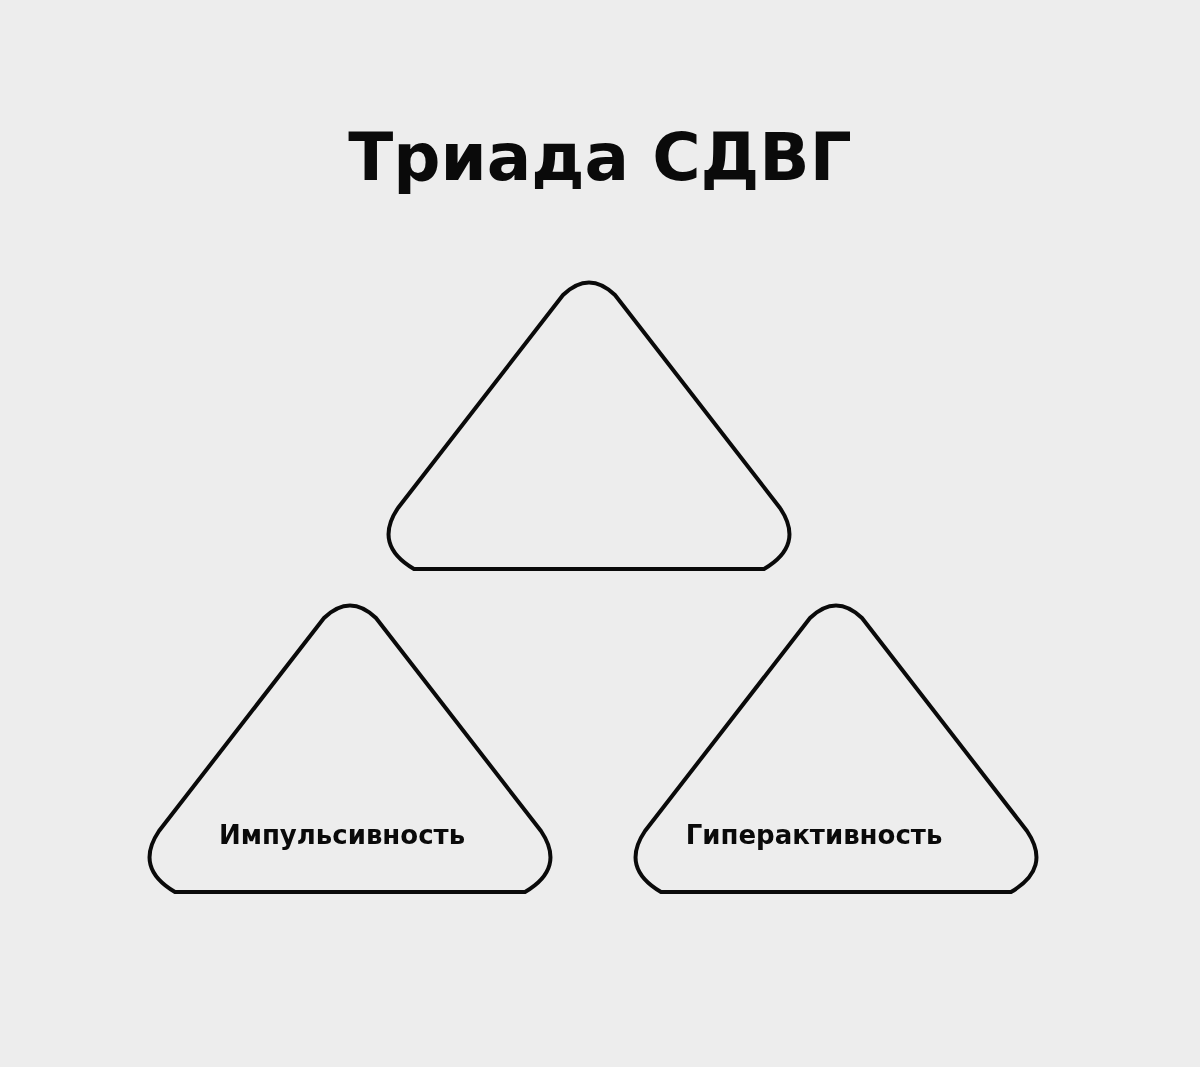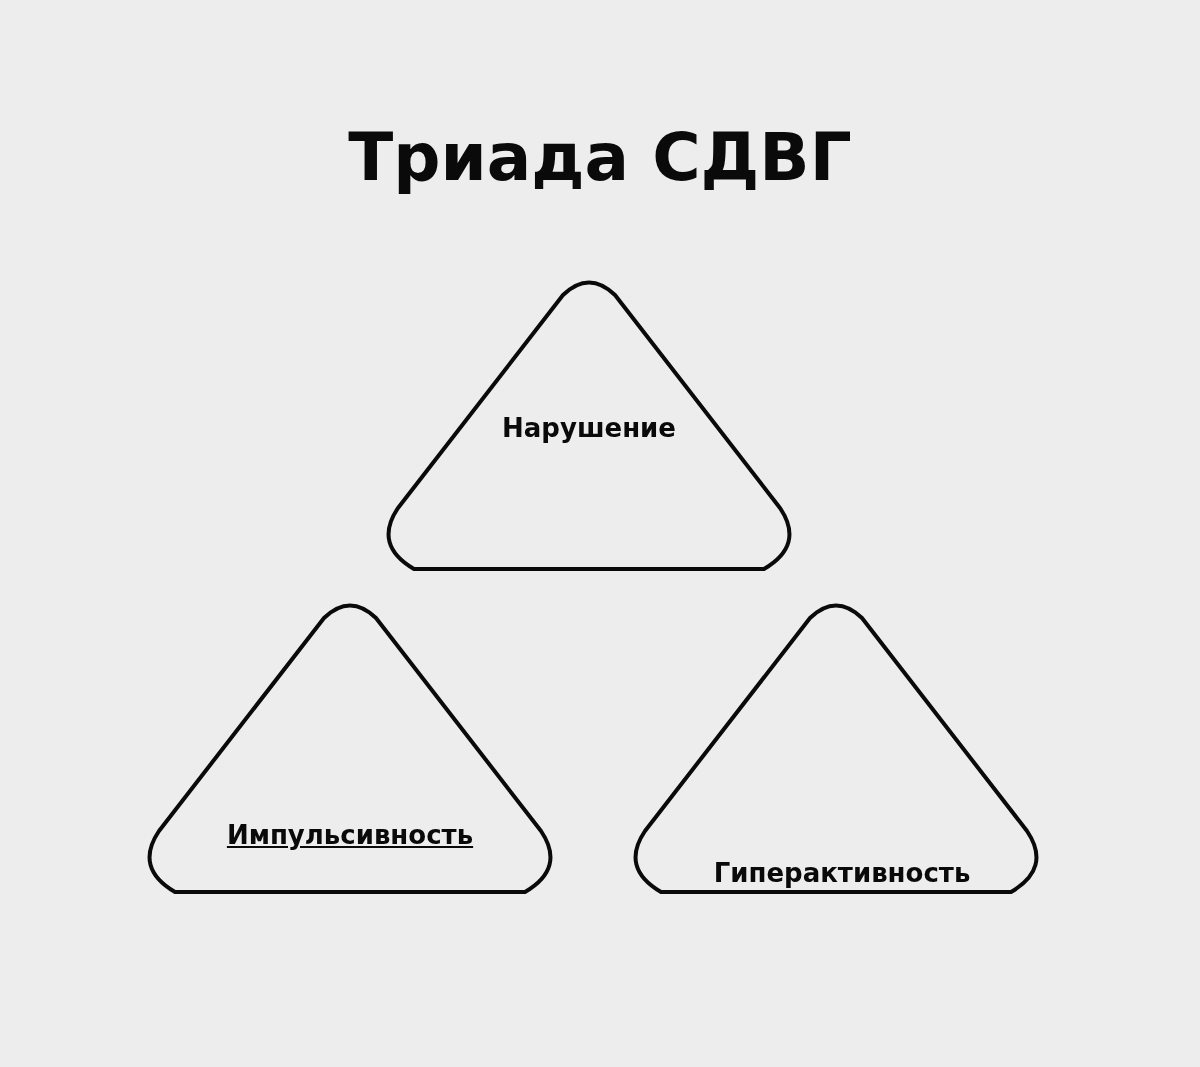--- a/index.html
+++ b/index.html
@@ -45,22 +45,21 @@
 
     <path d="M 563 295 Q 589 270 615 295 L 780 508 Q 805 545 764 569 L 414 569 Q 373 545 398 508 Z"></path>
 
     <path d="M 324 618 Q 350 593 376 618 L 541 831 Q 566 868 525 892 L 175 892 Q 134 868 159 831 Z"></path>
 
     <path d="M 810 618 Q 836 593 862 618 L 1027 831 Q 1052 868 1011 892 L 661 892 Q 620 868 645 831 Z"></path>
   </g>
 </svg>
 
 <div class="label" style="left:389px; top:409px; width:400px;">
-  <div>Нарушение</div>
 </div>
 
-<div class="label" style="left:150px; top:816px; width:400px;text-decoration:underline;">
+<div class="label" style="left:142px; top:816px; width:400px;">
   <div>Импульсивность</div>
 </div>
 
-<div class="label" style="left:642px; top:816px; width:400px;margin-top:38px;">
+<div class="label" style="left:614px; top:816px; width:400px;">
   <div>Гиперактивность</div>
 </div>
 
 </body></html>

